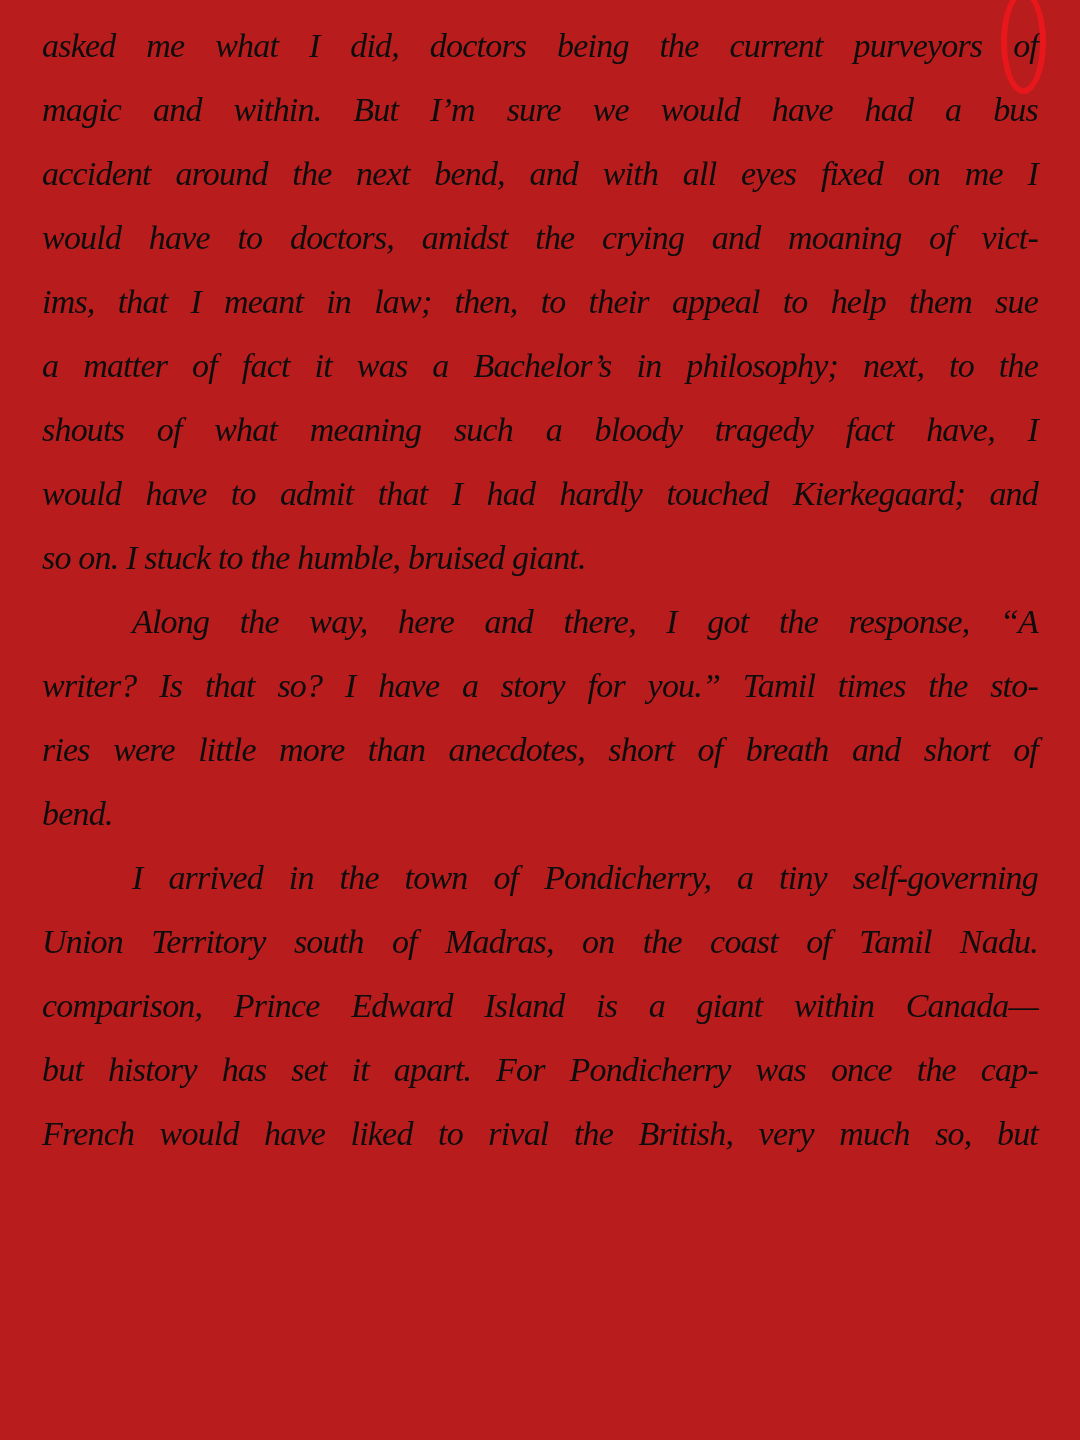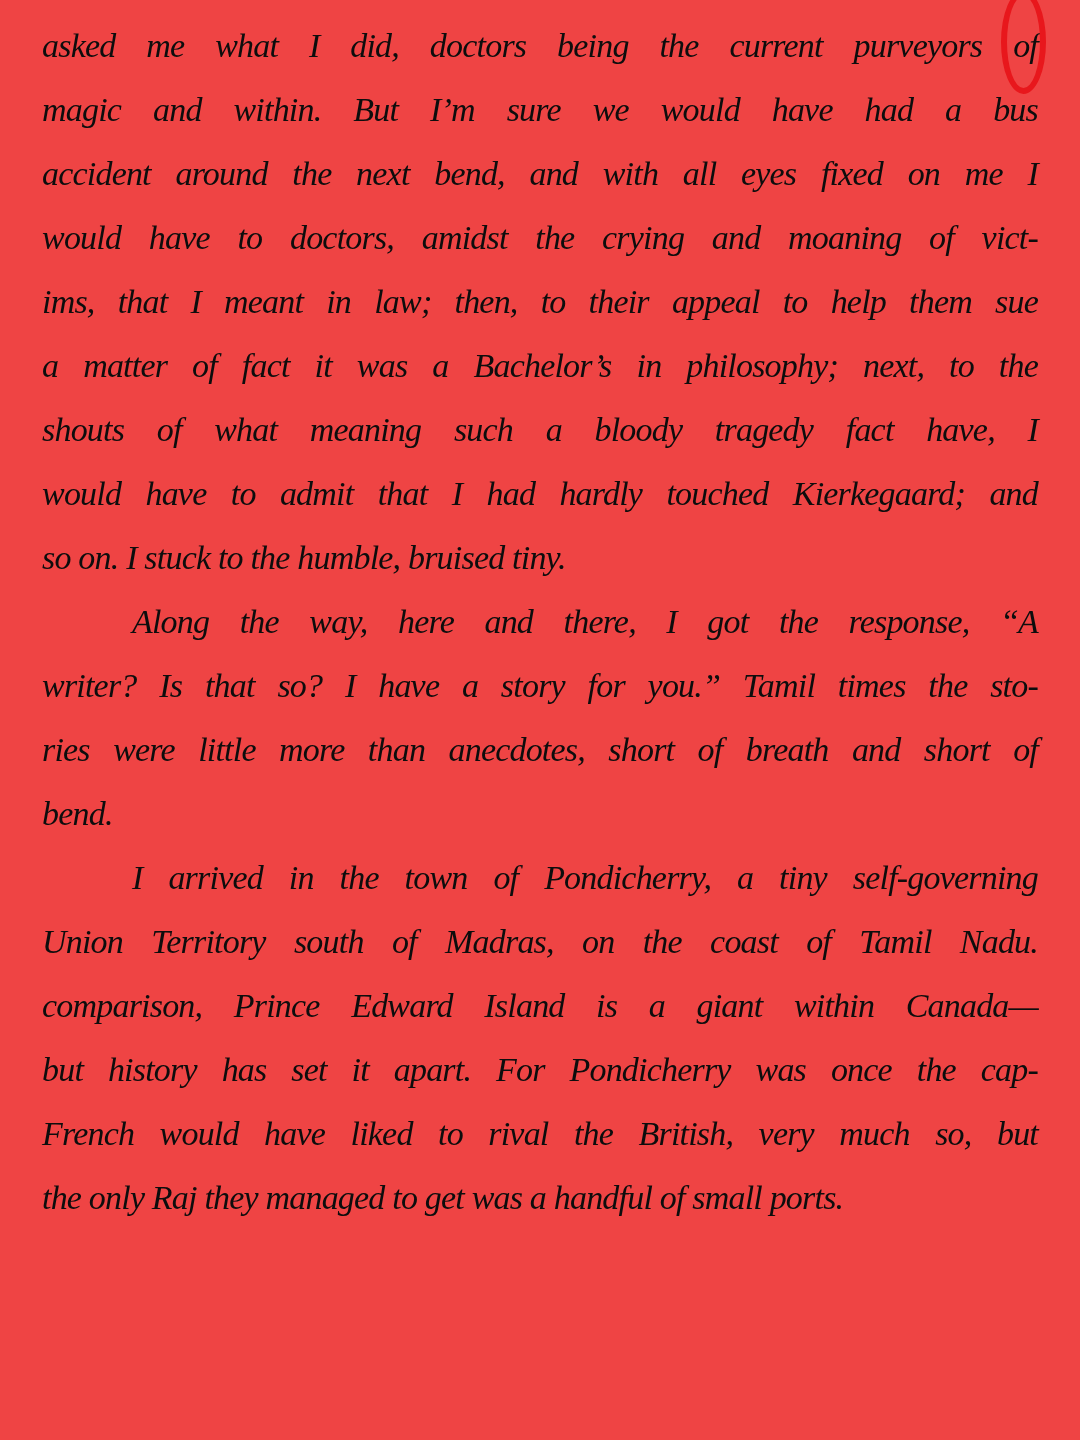--- a/index.html
+++ b/index.html
@@ -12,21 +12,21 @@
     height: 1440px;
     font-family: "Liberation Serif", "DejaVu Serif", serif;
     color: #0d0d0d;
     overflow: hidden;
   }
   .page {
     box-sizing: border-box;
     width: 1080px;
     height: 1440px;
     padding: 14px 42px 0 42px;
-    background: #ef4444;
+    background: #b91c1c;
     overflow: hidden;
   }
   .para {
     margin: 0;
     padding: 0;
   }
   .line {
     font-style: italic;
     font-size: 34px;
     line-height: 64px;
@@ -68,30 +68,29 @@
   <div class="text-block">
       <div class="para">
         <div class="line"><span>asked me what I did, doctors being the current purveyors </span><span class="circled">of<span class="ellipse"></span></span></div>
         <div class="line"><span>magic and within. But I’m sure we would have had a bus</span></div>
         <div class="line"><span>accident around the next bend, and with all eyes fixed on me I</span></div>
         <div class="line"><span>would have to doctors, amidst the crying and moaning of vict-</span></div>
         <div class="line"><span>ims, that I meant in law; then, to their appeal to help them sue</span></div>
         <div class="line"><span>a matter of fact it was a Bachelor’s in philosophy; next, to the</span></div>
         <div class="line"><span>shouts of what meaning such a bloody tragedy fact have, I</span></div>
         <div class="line"><span>would have to admit that I had hardly touched Kierkegaard; and</span></div>
-        <div class="line last"><span>so on. I stuck to the humble, bruised tiny.</span></div>
+        <div class="line last"><span>so on. I stuck to the humble, bruised giant.</span></div>
       </div>
       <div class="para">
         <div class="line indent"><span>Along the way, here and there, I got the response, “A</span></div>
         <div class="line"><span>writer? Is that so? I have a story for you.” Tamil times the sto-</span></div>
         <div class="line"><span>ries were little more than anecdotes, short of breath and short of</span></div>
         <div class="line last"><span>bend.</span></div>
       </div>
       <div class="para">
         <div class="line indent"><span>I arrived in the town of Pondicherry, a tiny self-governing</span></div>
         <div class="line"><span>Union Territory south of Madras, on the coast of Tamil Nadu.</span></div>
         <div class="line"><span>comparison, Prince Edward Island is a giant within Canada—</span></div>
         <div class="line"><span>but history has set it apart. For Pondicherry was once the cap-</span></div>
         <div class="line"><span>French would have liked to rival the British, very much so, but</span></div>
-        <div class="line last"><span>the only Raj they managed to get was a handful of small ports.</span></div>
       </div>
     </div>
 </div>
 
 </body></html>

